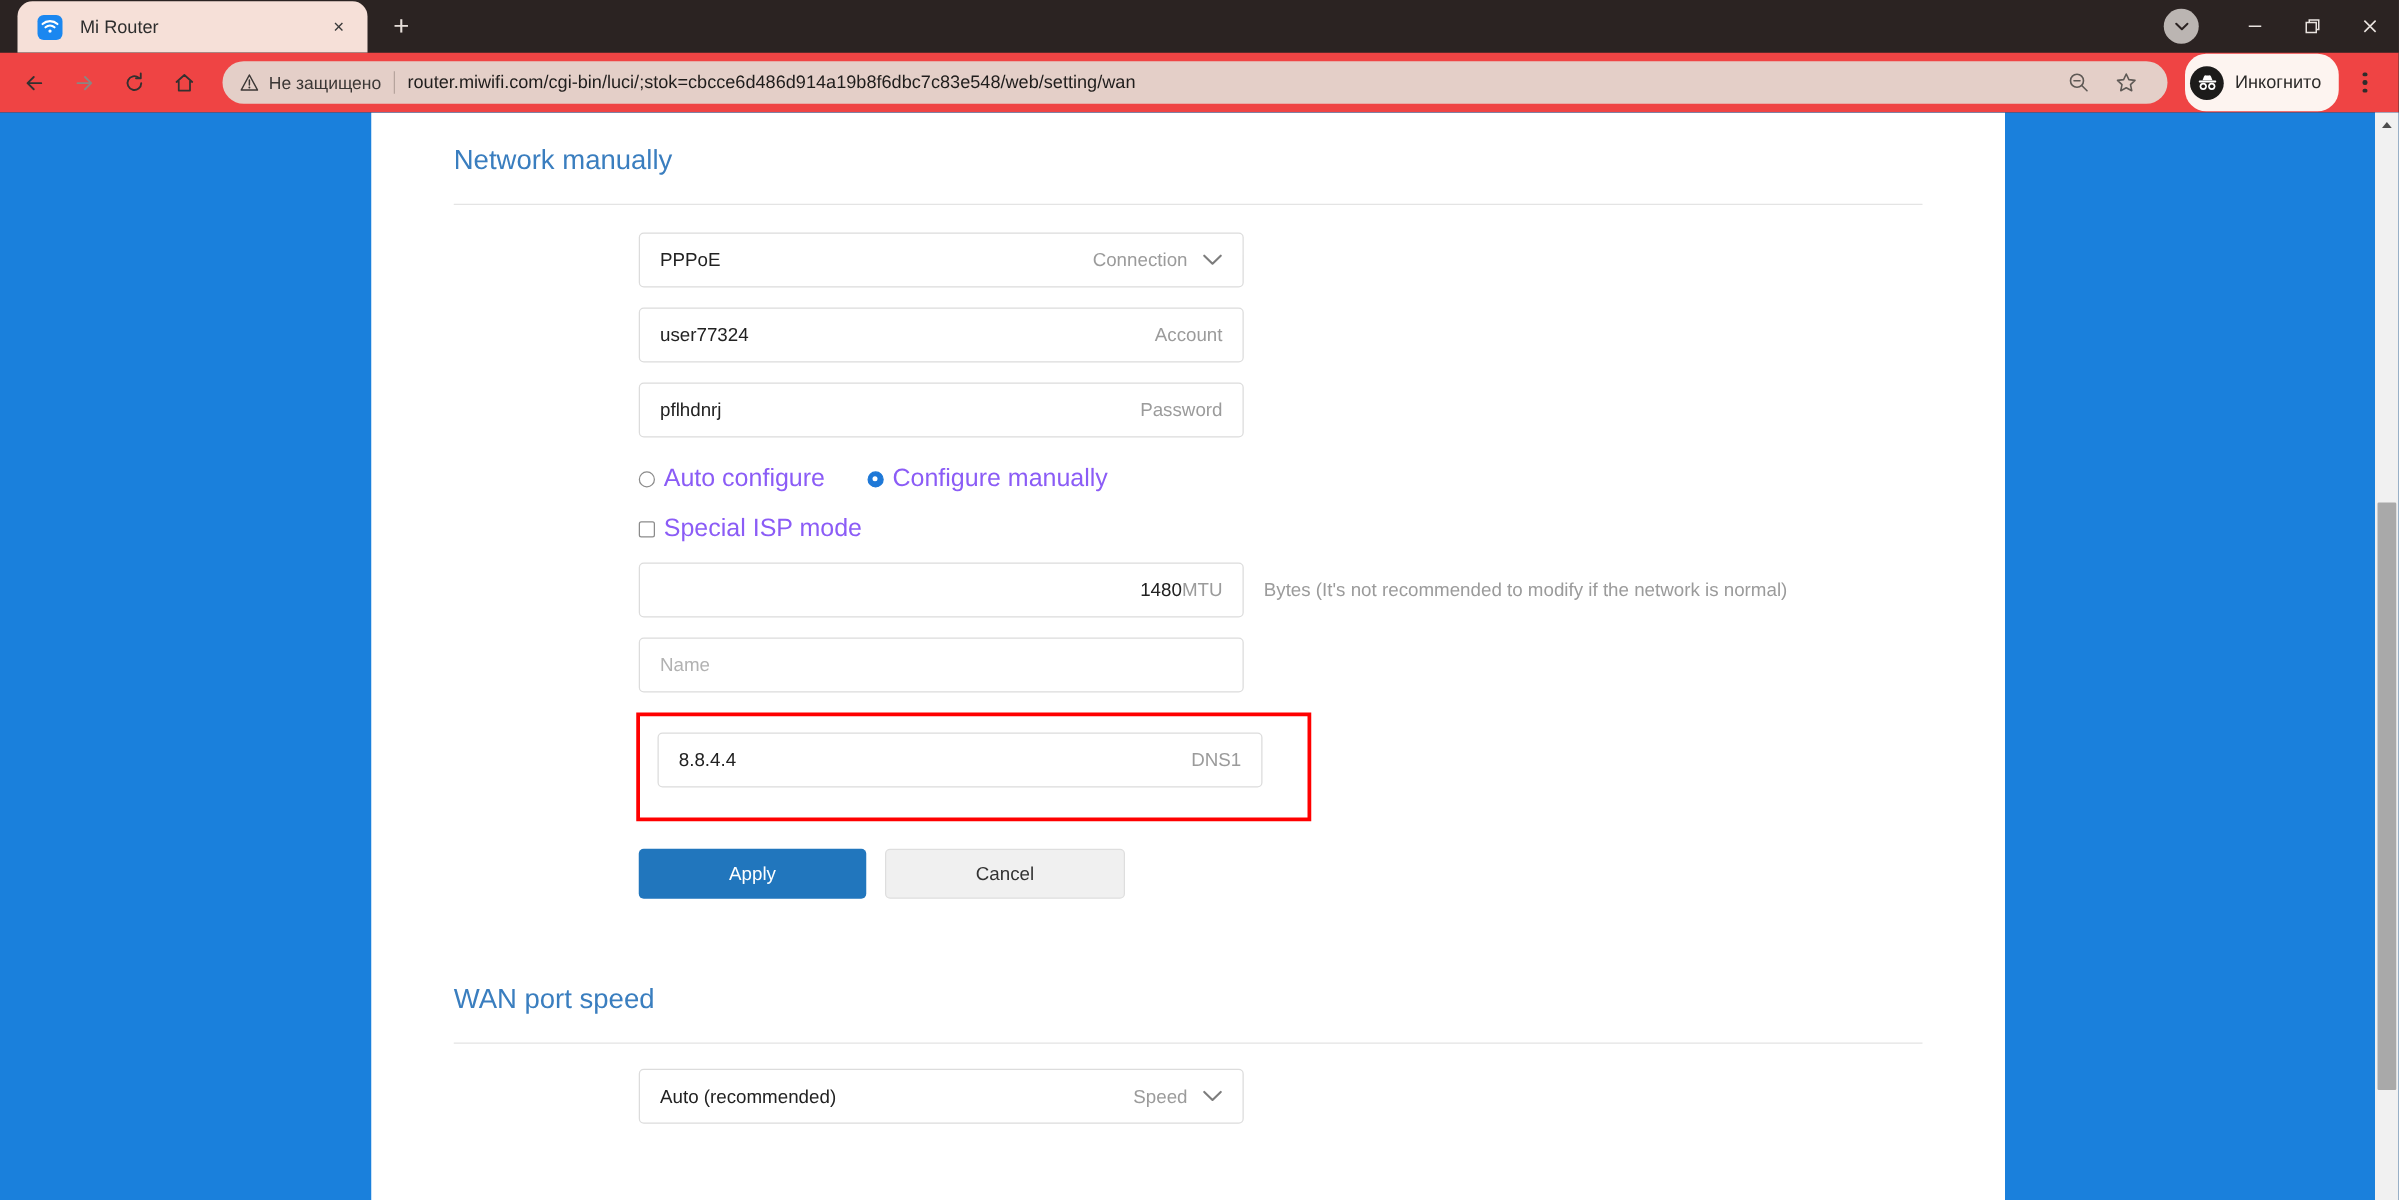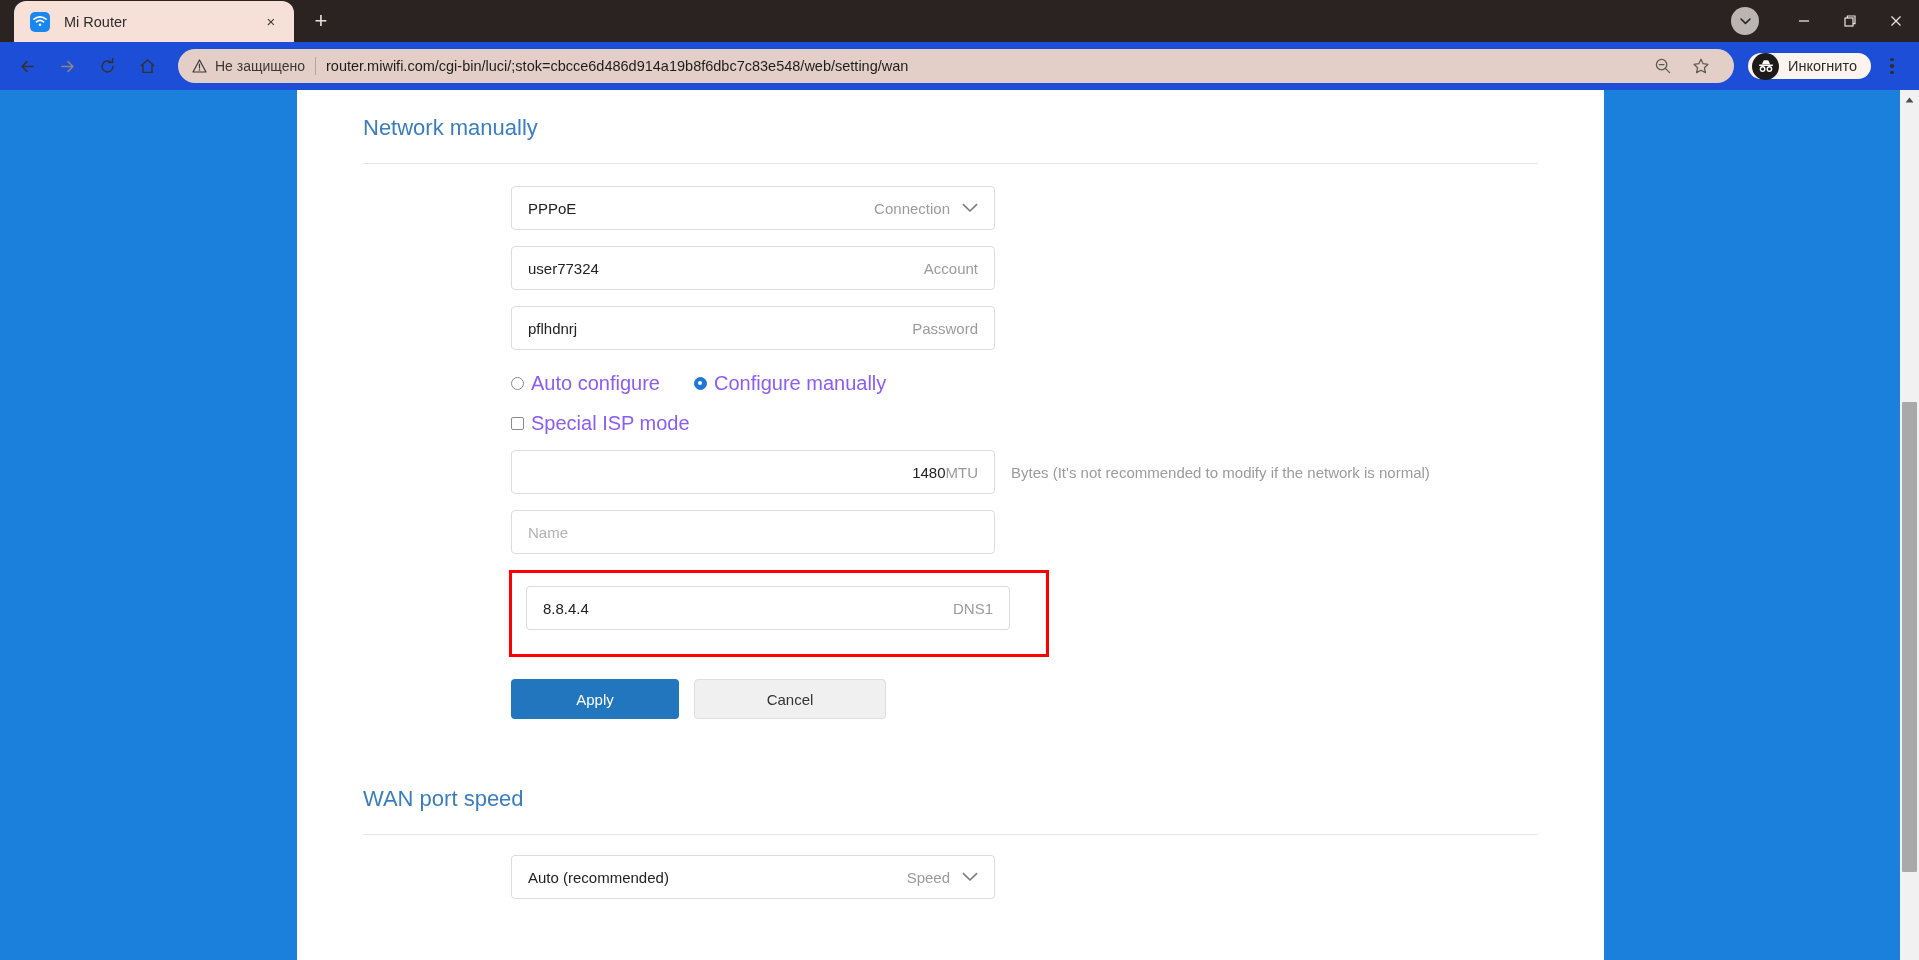--- a/index.html
+++ b/index.html
@@ -59,21 +59,21 @@
     display: flex; align-items: center; justify-content: center;
   }
   .wcbtn {
     width: 46px; height: 42px;
     display: flex; align-items: center; justify-content: center;
     color: #e9e3df;
   }
 
   
   .toolbar {
-    height: 48px; background: #1d4ed8;
+    height: 48px; background: #ef4444;
     display: flex; align-items: center; padding: 0 10px;
   }
   .navbtn {
     width: 34px; height: 34px; margin-right: 6px;
     display: flex; align-items: center; justify-content: center;
     color: #33302f; border-radius: 50%;
   }
   .omnibox {
     flex: 1 1 auto; height: 34px;
     background: #e4cfc8; border-radius: 17px;
@@ -89,21 +89,21 @@
     width: 1px; height: 18px; background: #b6a49d; margin: 0 10px; flex: 0 0 auto;
   }
   .omni-url {
     font-size: 14.5px; color: #1f1d1c;
     white-space: nowrap; overflow: hidden; text-overflow: ellipsis;
   }
   .omni-actions { display: flex; align-items: center; margin-left: auto; flex: 0 0 auto; }
   .omni-actions .navbtn { margin: 0 2px; }
 
   .profile-pill {
-    display: flex; align-items: center; height: 26px;
+    display: flex; align-items: center; height: 46px;
     background: #fdf4f0; border-radius: 17px;
     padding: 0 14px 0 4px; margin-left: 6px; flex: 0 0 auto; justify-content: center;
   }
   .incognito-avatar {
     width: 27px; height: 27px; border-radius: 50%;
     background: #1c1b1a; display: flex; align-items: center; justify-content: center;
     flex: 0 0 auto;
   }
   .profile-label { font-size: 14.5px; color: #2c2a29; margin-left: 9px; white-space: nowrap; }
   .menu-dots {
@@ -191,21 +191,21 @@
   }
   .dns-group .field-row { padding-left: 14px; margin-bottom: 0; }
   .dns-group .field-row.first { margin-bottom: 12px; }
 
   .btn-row { display: flex; align-items: center; padding-left: 214px; margin-top: 22px; }
   .btn {
     height: 40px; border-radius: 4px;
     display: flex; align-items: center; justify-content: center;
     font-size: 15px;
   }
-  .btn.primary { width: 168px; background: #2176bd; color: #fff; }
+  .btn.primary { width: 182px; background: #2176bd; color: #fff; }
   .btn.secondary {
     width: 192px; background: #f0f0f0; color: #333;
     border: 1px solid #dedede; margin-left: 15px;
   }
 
   
   .scrollbar {
     position: absolute; right: 0; top: 90px;
     width: 19px; height: 870px; background: #f1f1f1;
   }

